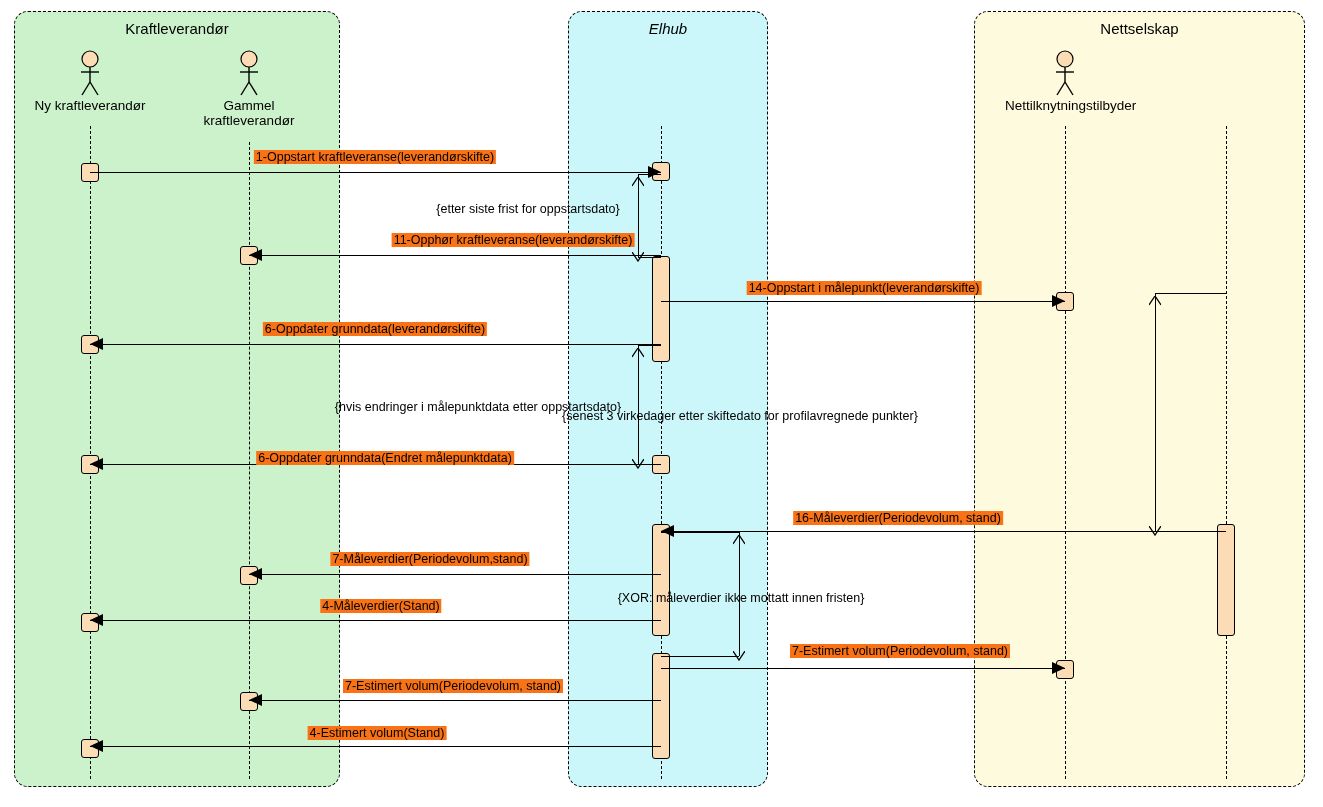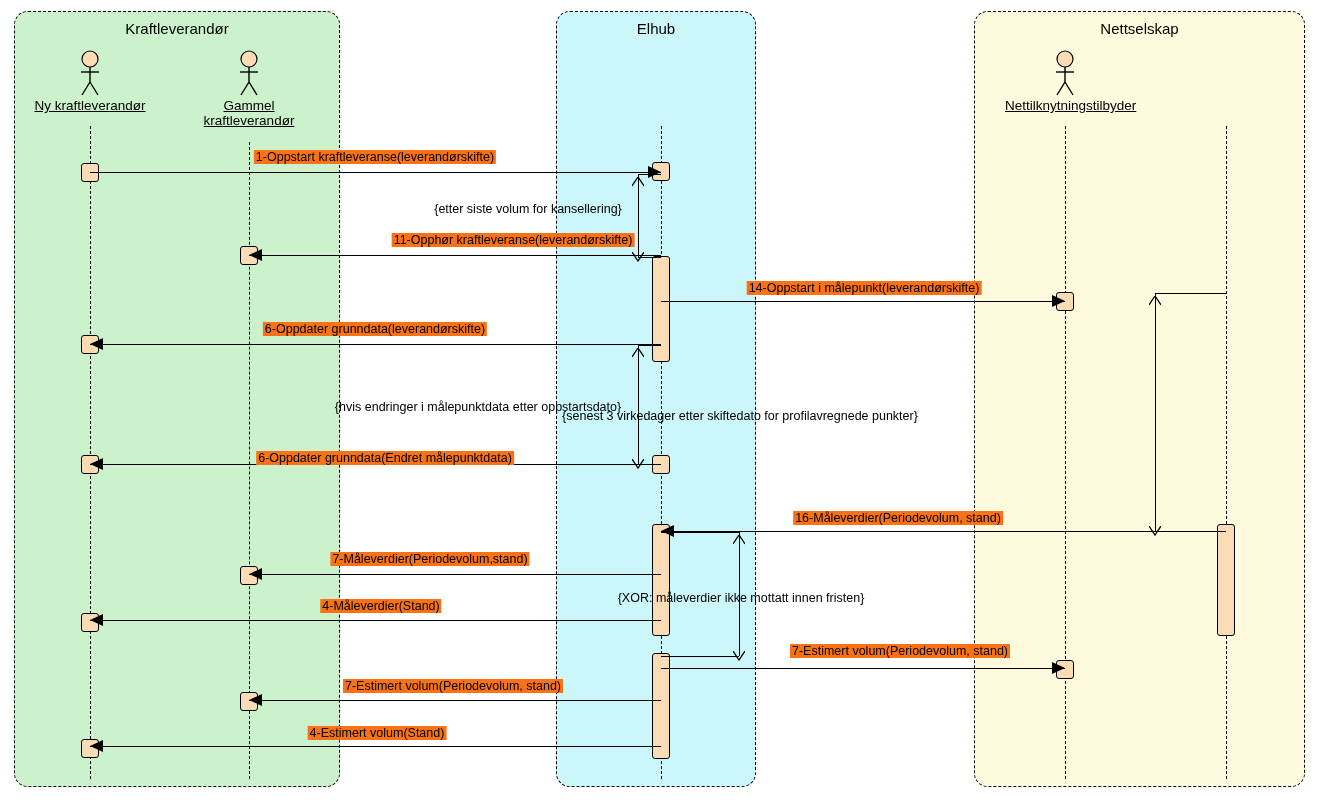--- a/index.html
+++ b/index.html
@@ -25,21 +25,21 @@
     font-size:15px;
     color:#000;
     white-space:nowrap;
   }
 
   
   .actor{position:absolute;width:120px;margin-left:-60px;text-align:center;}
   .actor svg{display:block;margin:0 auto;}
   .actor-label{
     font-size:13.5px;color:#000;line-height:15px;
-    margin-top:2px;white-space:pre-line;text-decoration:underline;
+    margin-top:2px;white-space:pre-line;
   }
 
   
   .lifeline{
     position:absolute;
     width:0;
     border-left:1.4px dashed #000;
   }
 
   
@@ -95,21 +95,21 @@
     background:transparent;line-height:14px;
   }
 </style>
 </head>
 <body>
 
 <div id="canvas">
     <div class="group" style="left: 14px; top: 11px; width: 326px; height: 776px; background: rgb(204, 242, 204);">
       <div class="group-title" style="top: 8px;">Kraftleverandør</div>
     </div>
-    <div class="group" style="left: 556px; top: 11px; width: 200px; height: 776px; background: rgb(204, 247, 250);">
+    <div class="group" style="left: 568px; top: 11px; width: 200px; height: 776px; background: rgb(204, 247, 250); font-style: italic;">
       <div class="group-title" style="top: 8px;">Elhub</div>
     </div>
     <div class="group" style="left: 974px; top: 11px; width: 331px; height: 776px; background: rgb(253, 250, 221);">
       <div class="group-title" style="top: 8px;">Nettselskap</div>
     </div>
     <div class="actor" style="left: 90px; top: 50px;">
       <div class="actor-figure">
         <svg width="34" height="46" viewBox="0 0 34 46">
           <circle cx="17" cy="9" r="8" fill="#fbdcb4" stroke="#000" stroke-width="1.2"></circle>
           <line x1="17" y1="17" x2="17" y2="32" stroke="#000" stroke-width="1.4"></line>
@@ -201,21 +201,21 @@
     <div class="msg-label" style="left: 377px; top: 726px; transform: translateX(-50%);">4-Estimert volum(Stand)</div>
     <div class="constraint-stem" style="left: 638px; top: 174px; height: 83px;"></div>
     <div class="constraint-lead" style="left: 638px; top: 174px; width: 23px;"></div>
     <div class="constraint-lead" style="left: 638px; top: 257px; width: 23px;"></div>
     <div style="position: absolute; left: 632px; top: 173px; width: 12px; height: 10px;"><svg width="12" height="10">
         <polyline points="0,9 6,0 12,9" fill="none" stroke="#000" stroke-width="1.3"></polyline>
       </svg></div>
     <div style="position: absolute; left: 632px; top: 248px; width: 12px; height: 10px;"><svg width="12" height="10">
         <polyline points="0,0 6,9 12,0" fill="none" stroke="#000" stroke-width="1.3"></polyline>
       </svg></div>
-    <div class="note" style="left: 528px; top: 202px; transform: translateX(-50%);">{etter siste volum for kansellering}</div>
+    <div class="note" style="left: 528px; top: 202px; transform: translateX(-50%);">{etter siste frist for oppstartsdato}</div>
     <div class="constraint-stem" style="left: 638px; top: 345px; height: 119px;"></div>
     <div class="constraint-lead" style="left: 638px; top: 345px; width: 23px;"></div>
     <div class="constraint-lead" style="left: 638px; top: 464px; width: 23px;"></div>
     <div style="position: absolute; left: 632px; top: 344px; width: 12px; height: 10px;"><svg width="12" height="10">
         <polyline points="0,9 6,0 12,9" fill="none" stroke="#000" stroke-width="1.3"></polyline>
       </svg></div>
     <div style="position: absolute; left: 632px; top: 455px; width: 12px; height: 10px;"><svg width="12" height="10">
         <polyline points="0,0 6,9 12,0" fill="none" stroke="#000" stroke-width="1.3"></polyline>
       </svg></div>
     <div class="note" style="left: 478px; top: 400px; transform: translateX(-50%);">{hvis endringer i målepunktdata etter oppstartsdato}</div>

